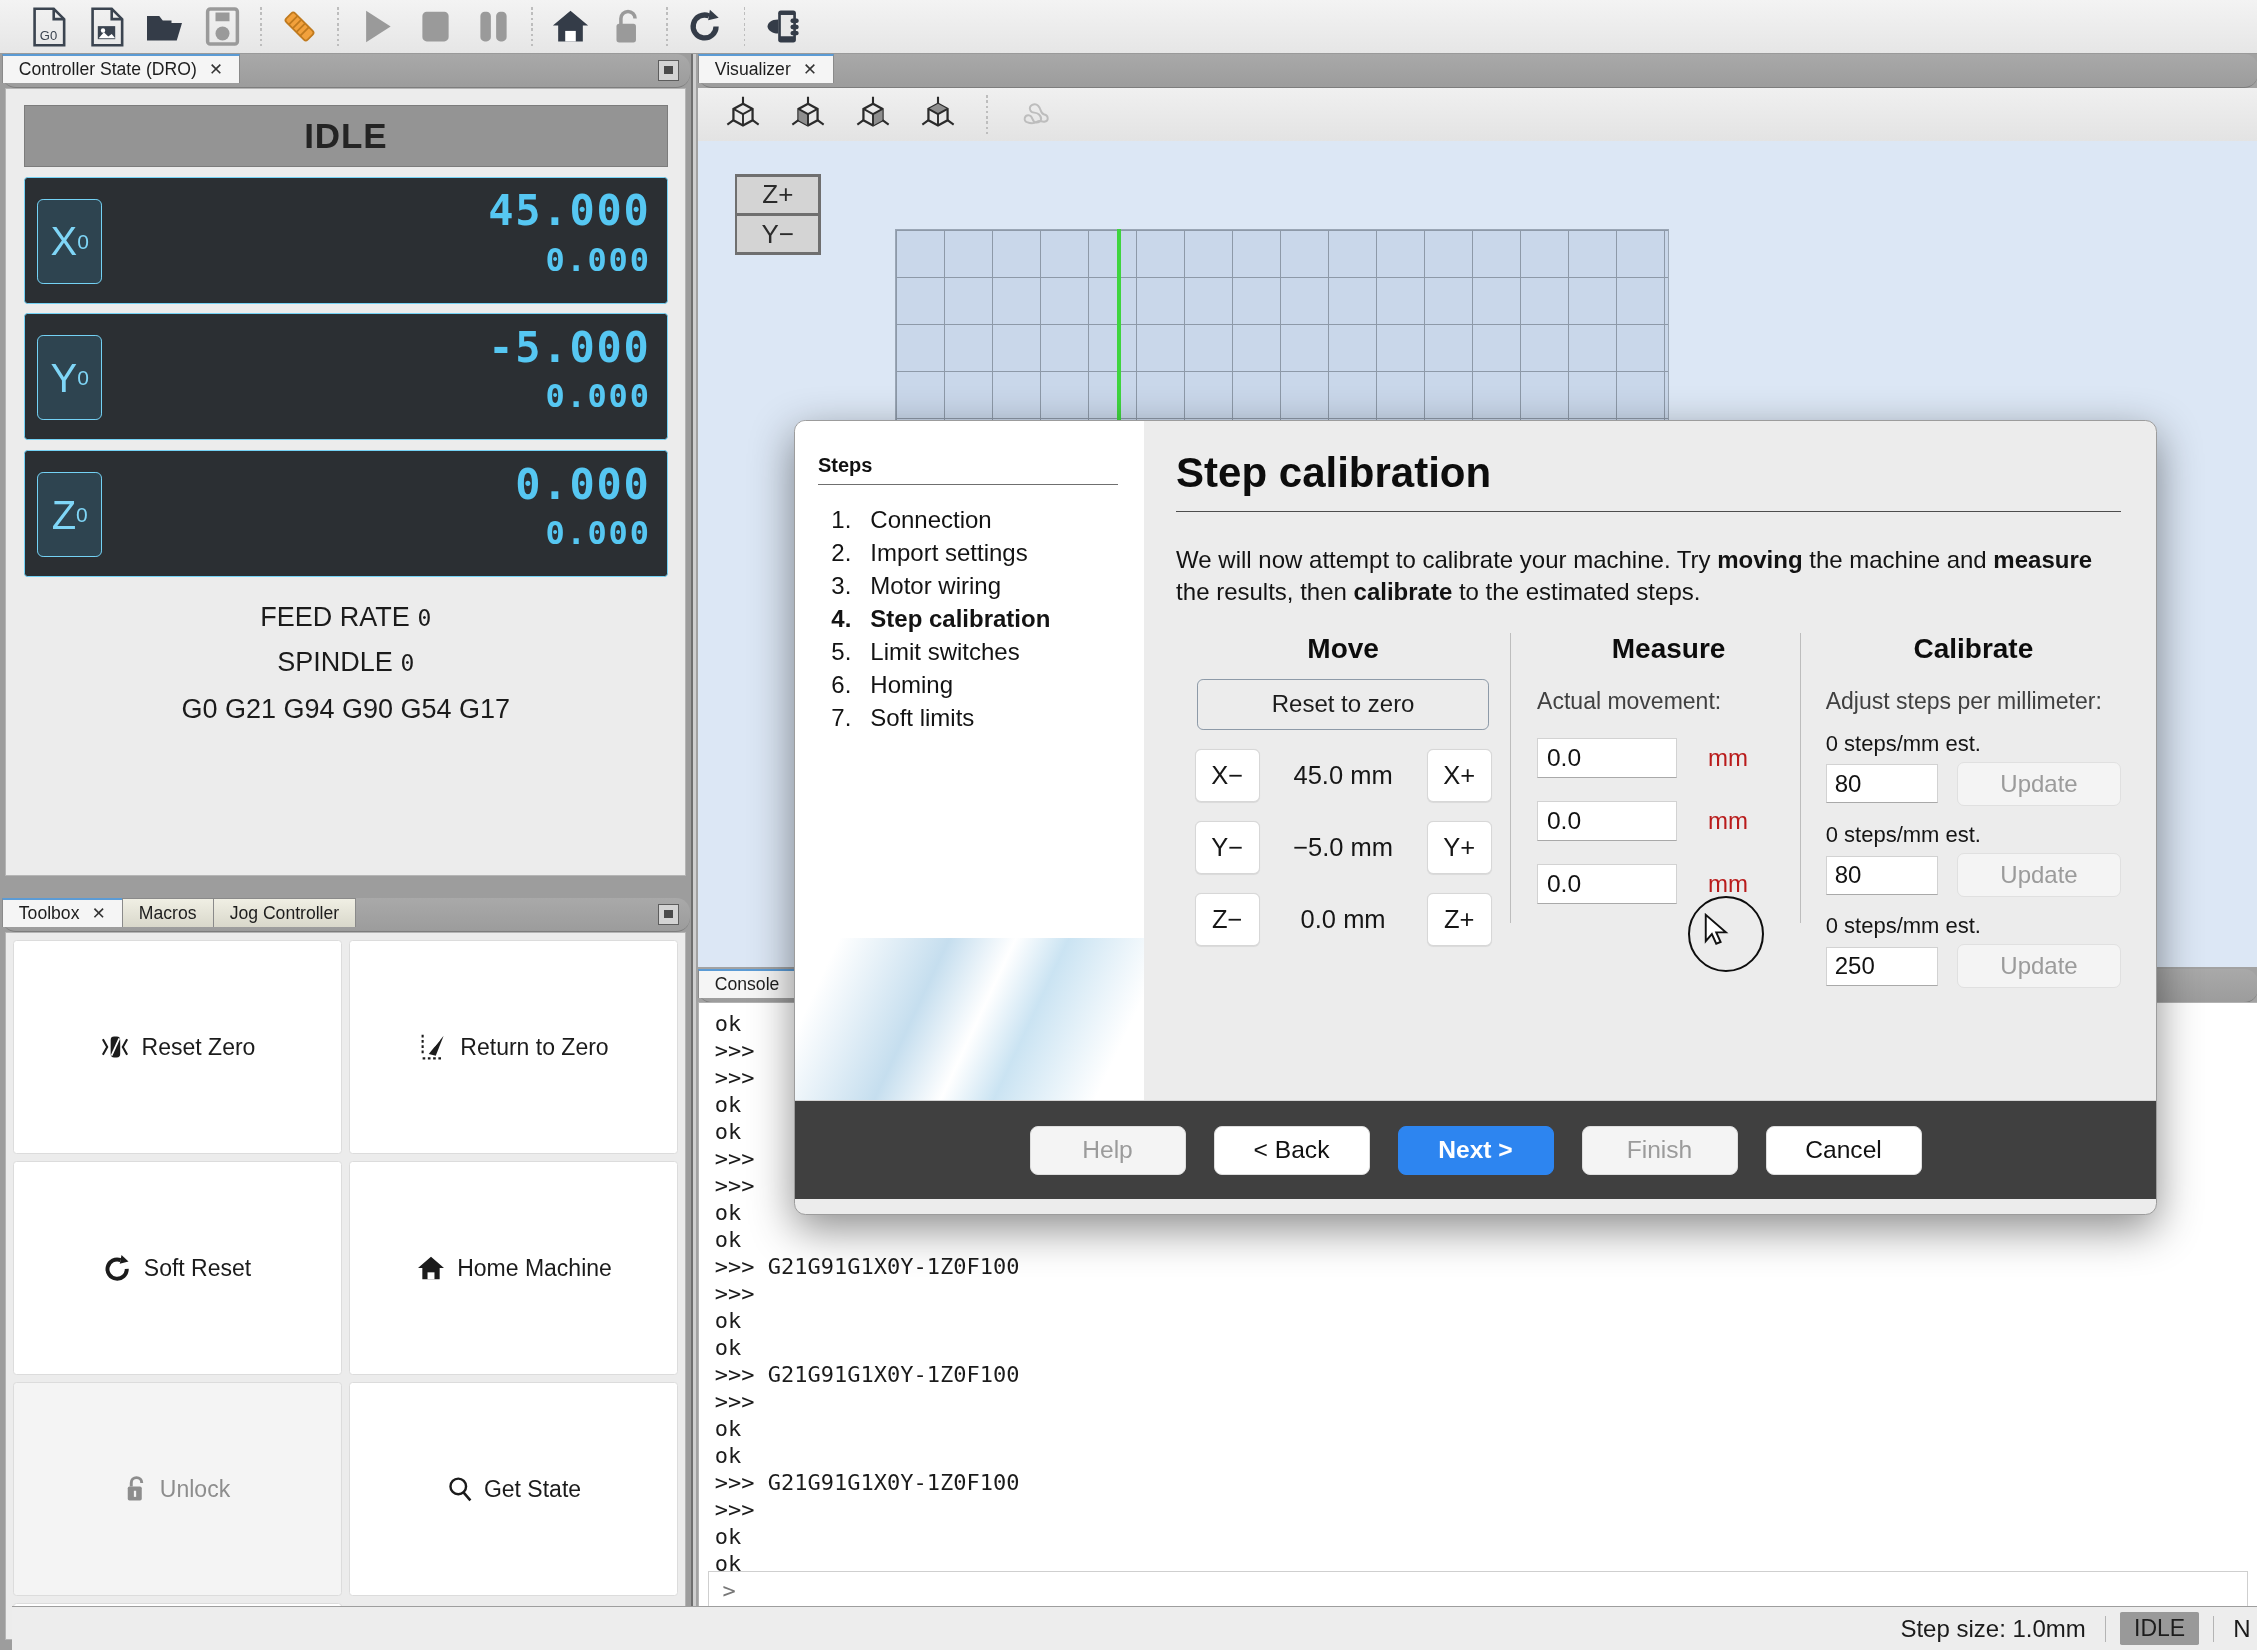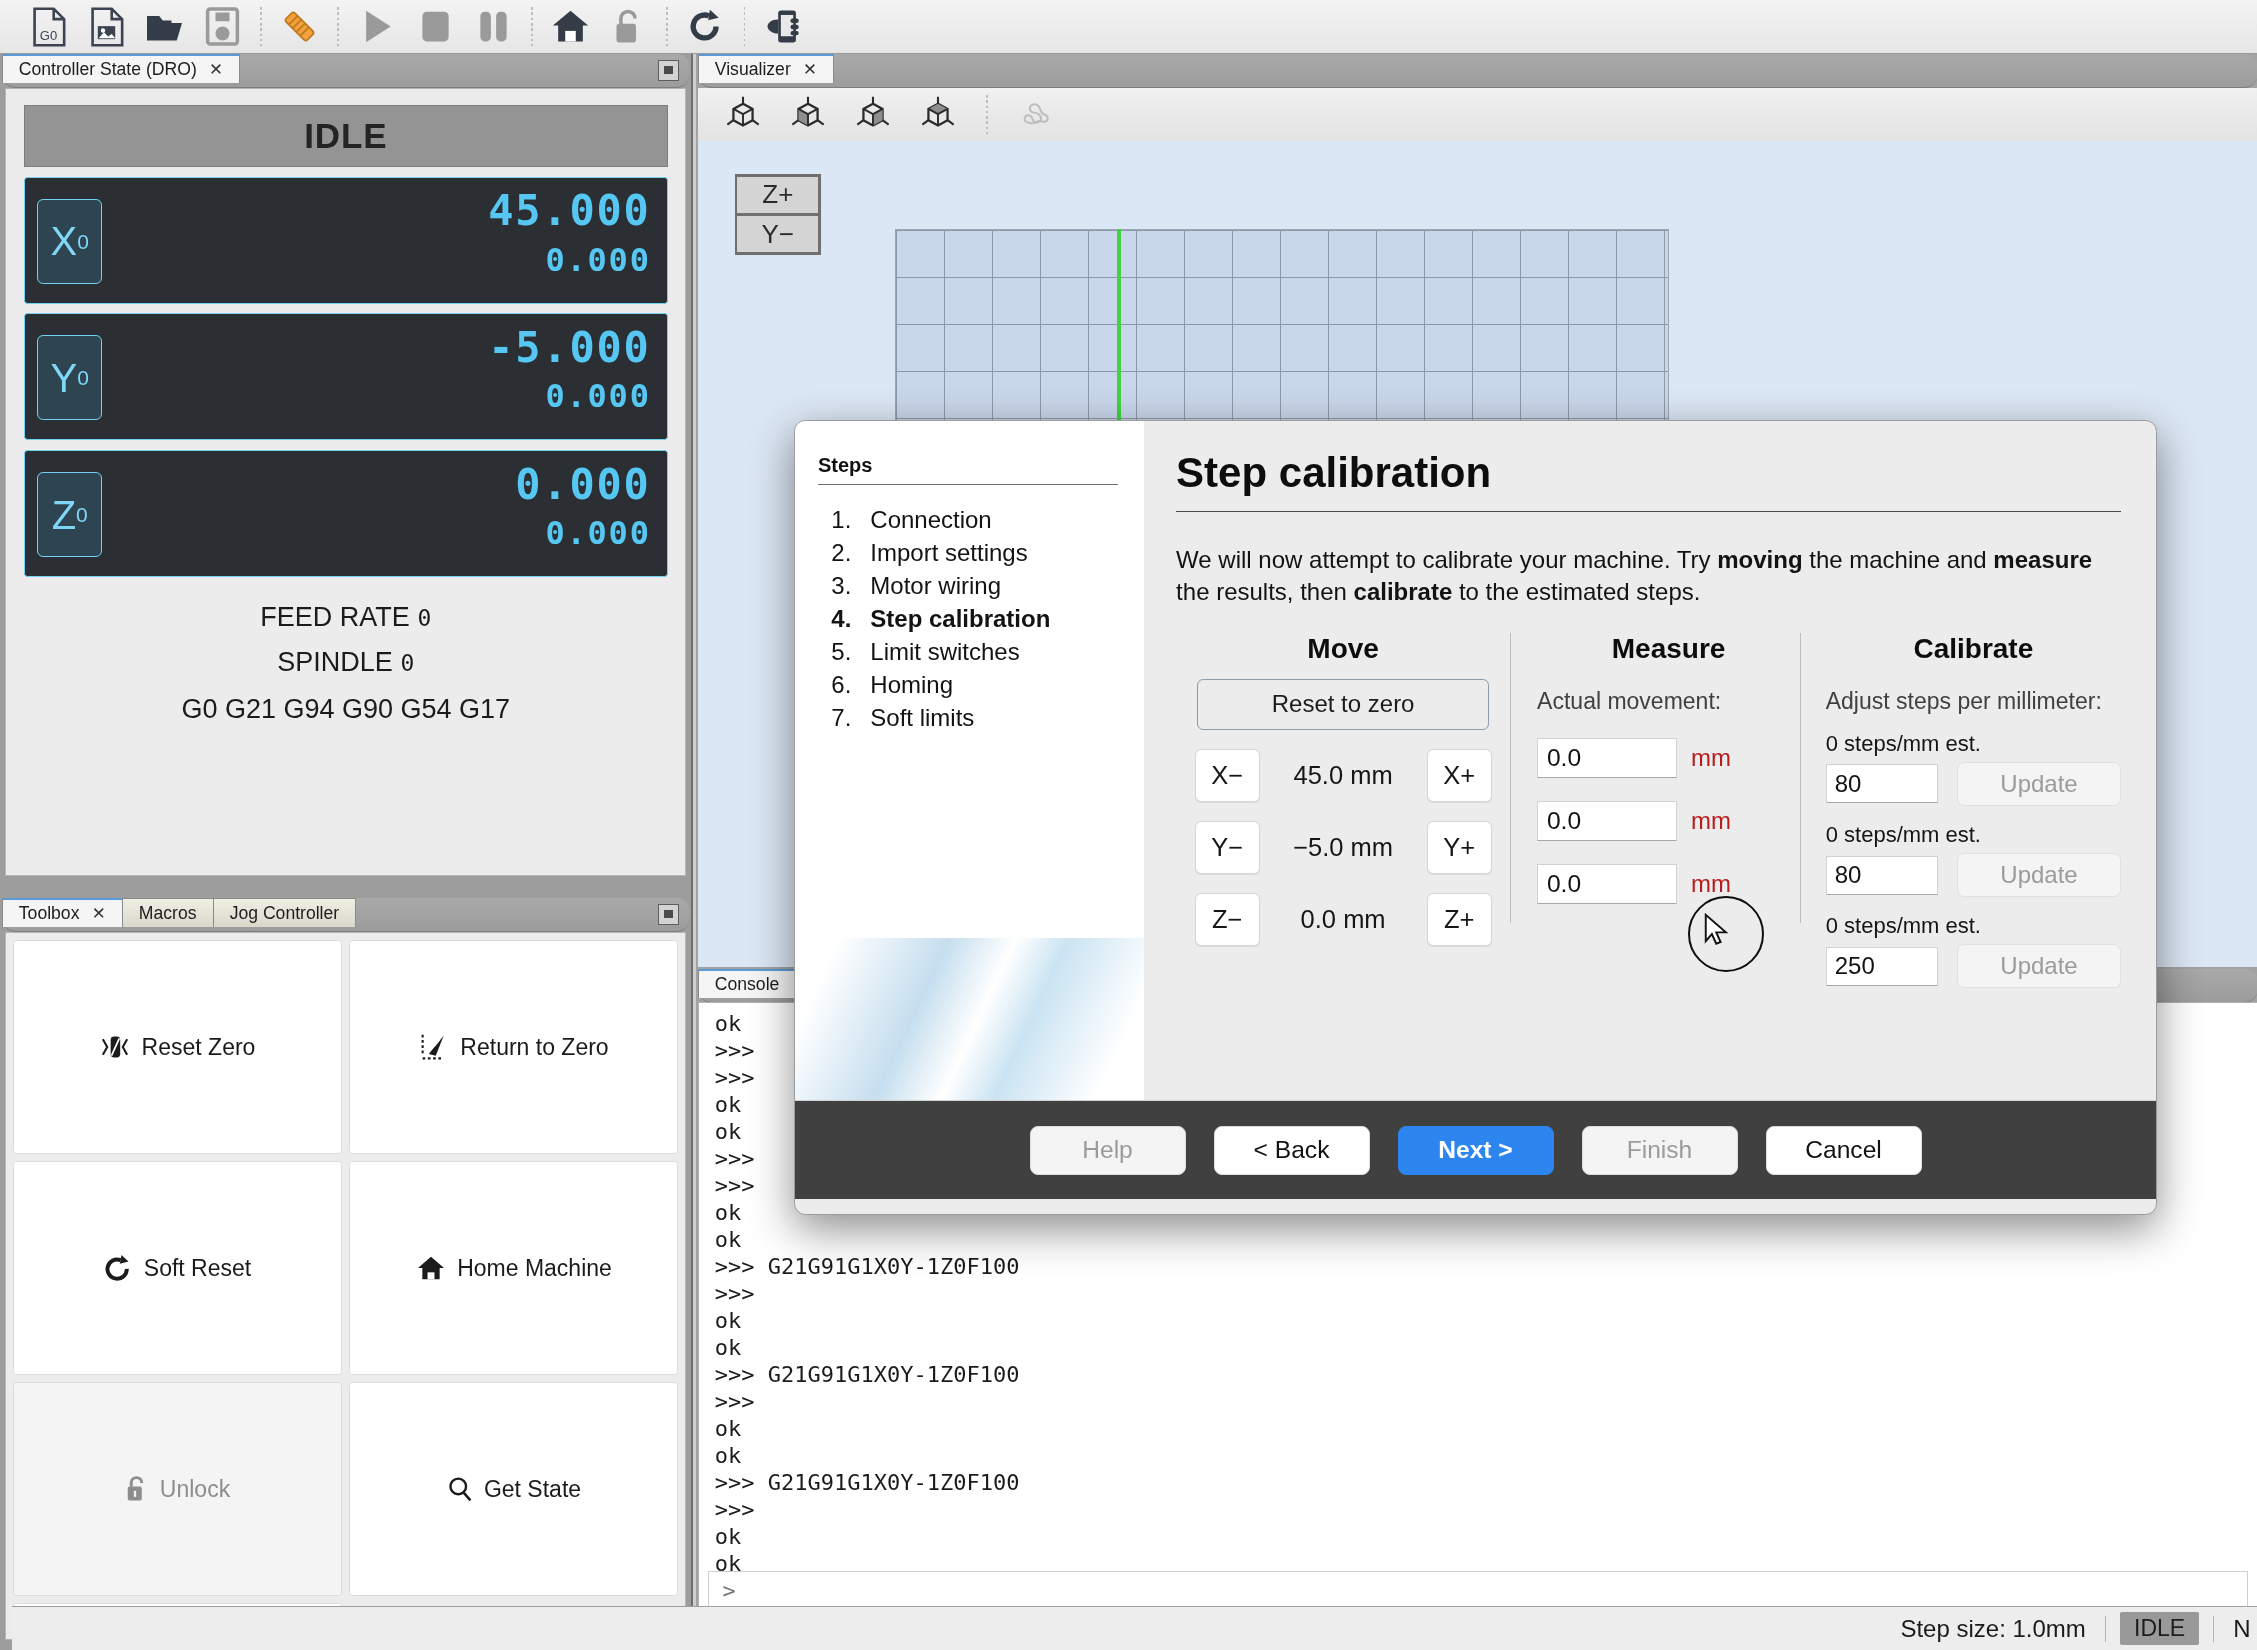--- a/index.html
+++ b/index.html
@@ -167,21 +167,21 @@
   .resetbtn{margin:14px auto 0;width:290px;height:49px;border:0.9px solid #8d9aa8;
             border-radius:6.1px;background:#ececec;display:flex;align-items:center;
             justify-content:center;font-size:24px;color:#1c1c1c;cursor:pointer;
             font-family:"Liberation Sans Narrow","Liberation Sans",sans-serif;}
   .jogrow{display:flex;align-items:center;justify-content:center;margin-top:19.3px;}
   .jogbtn{width:63px;height:51px;background:#fff;border:0.9px solid #d7d7d7;
           border-radius:6.1px;display:flex;align-items:center;justify-content:center;
           font-size:25.5px;color:#161616;cursor:pointer;box-shadow:0 0.9px 0.9px rgba(0,0,0,.08);}
   .jogval{width:167px;text-align:center;font-size:25.5px;color:#161616;
           font-family:"Liberation Sans Narrow","Liberation Sans",sans-serif;}
-  .mrow{display:flex;align-items:center;gap:14px;margin-top:23px;}
+  .mrow{display:flex;align-items:center;gap:31px;margin-top:23px;}
   .mfield{width:140px;height:40px;background:#fff;border:0.9px solid #d2d2d2;
           border-bottom:1.8px solid #a9a9a9;font-size:24.6px;color:#121212;
           display:flex;align-items:center;padding-left:8.8px;box-sizing:border-box;
           font-family:"Liberation Sans Narrow","Liberation Sans",sans-serif;cursor:text;}
   .munit{font-size:24px;color:#b91c1c;
          font-family:"Liberation Sans Narrow","Liberation Sans",sans-serif;}
   .cgroup{margin-top:16px;}
   .cest{font-size:22px;color:#151515;margin-bottom:5.3px;
         font-family:"Liberation Sans Narrow","Liberation Sans",sans-serif;}
   .crow{display:flex;align-items:center;gap:19.3px;}

